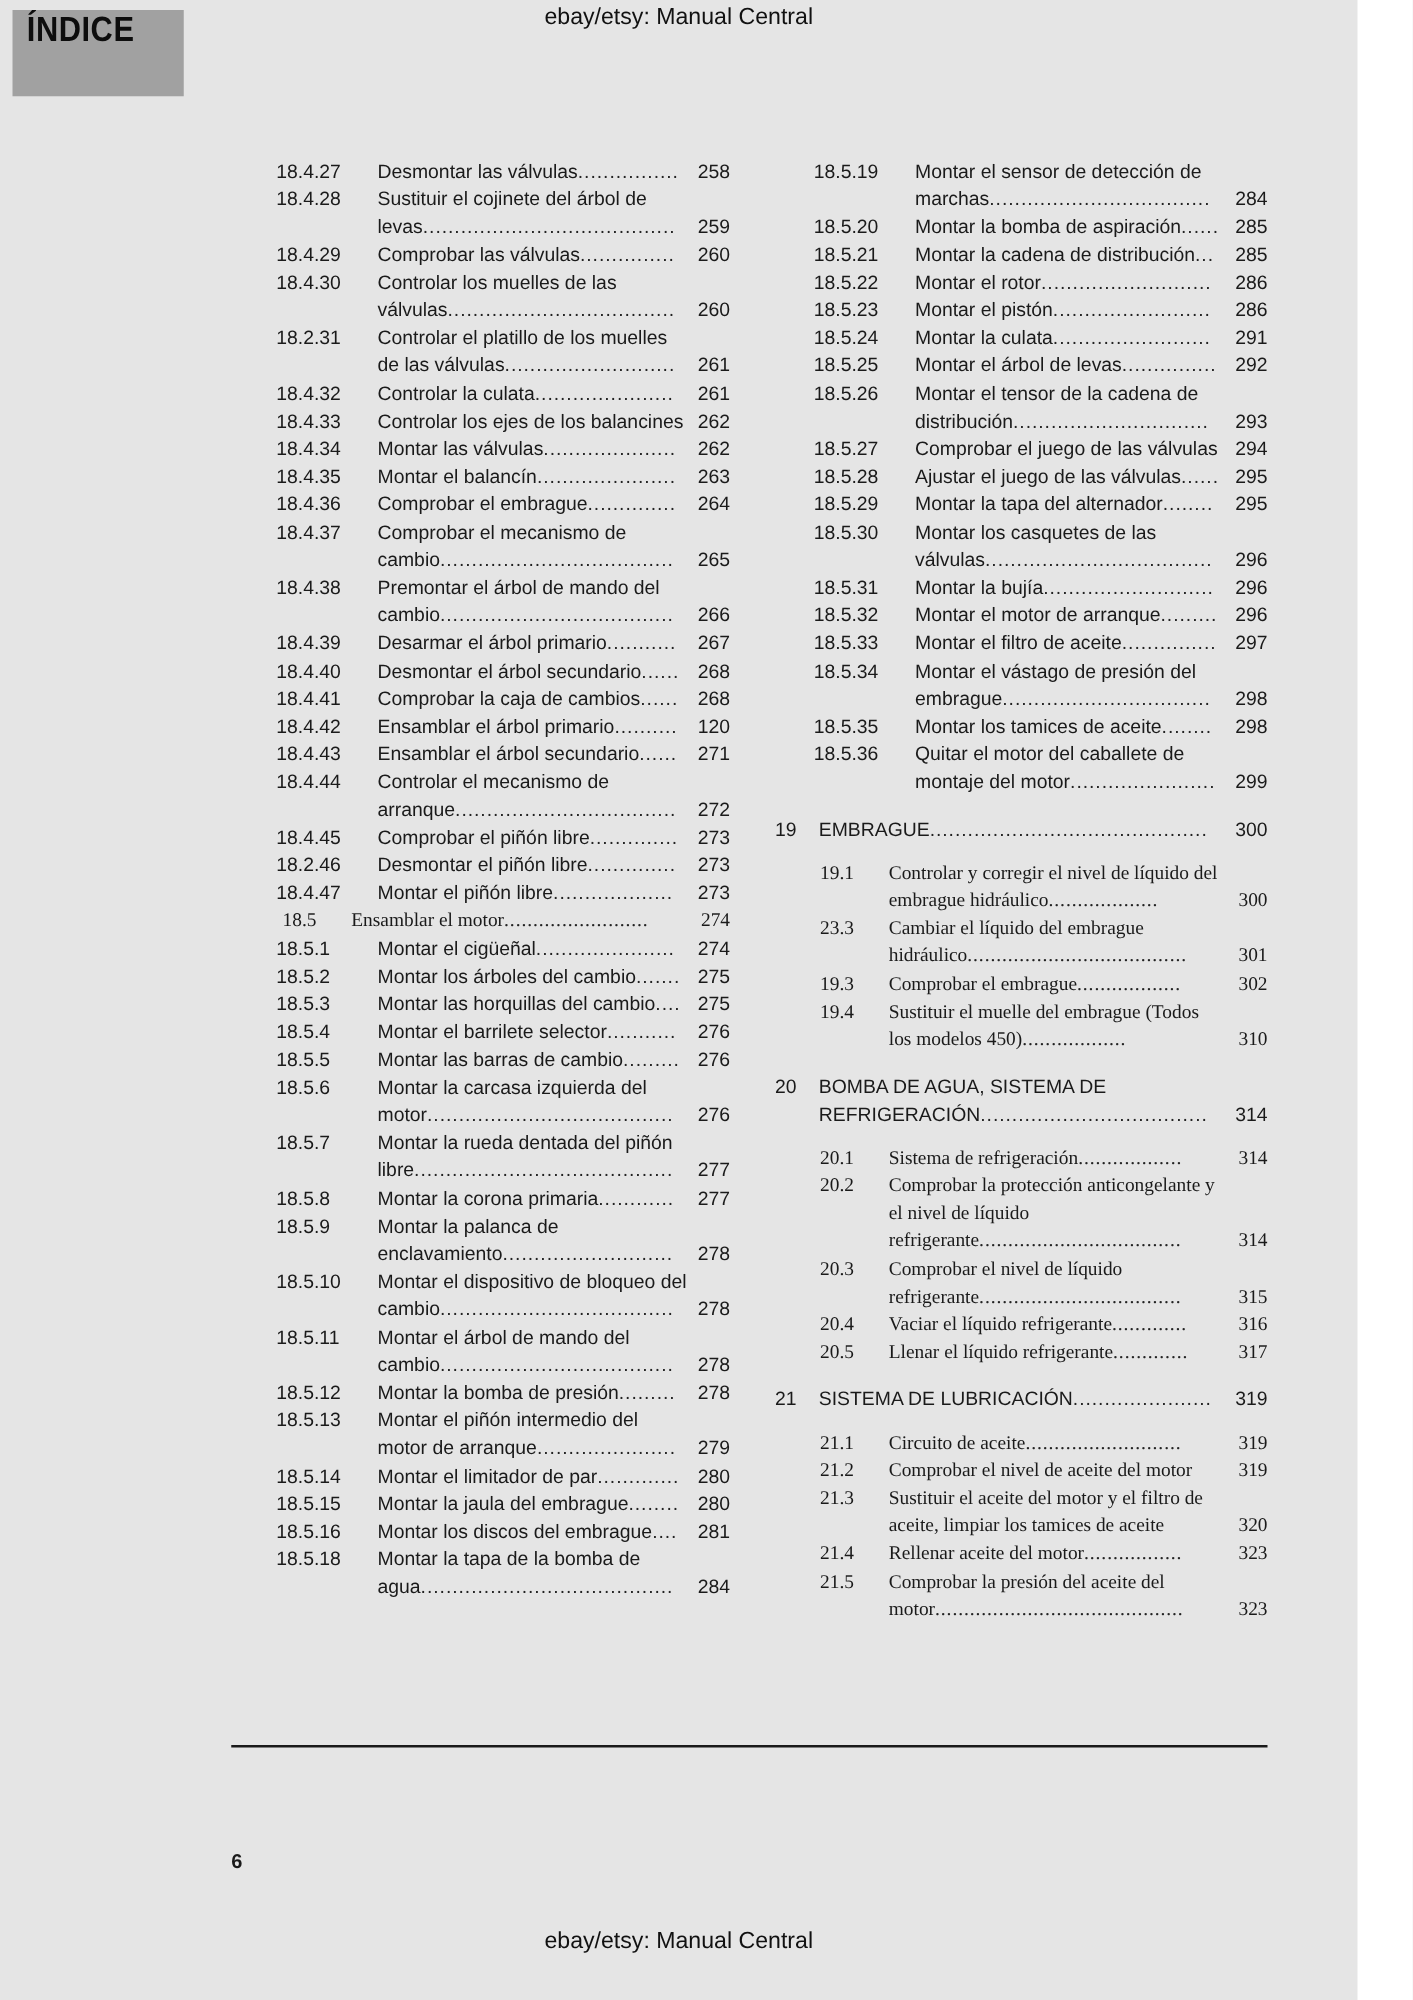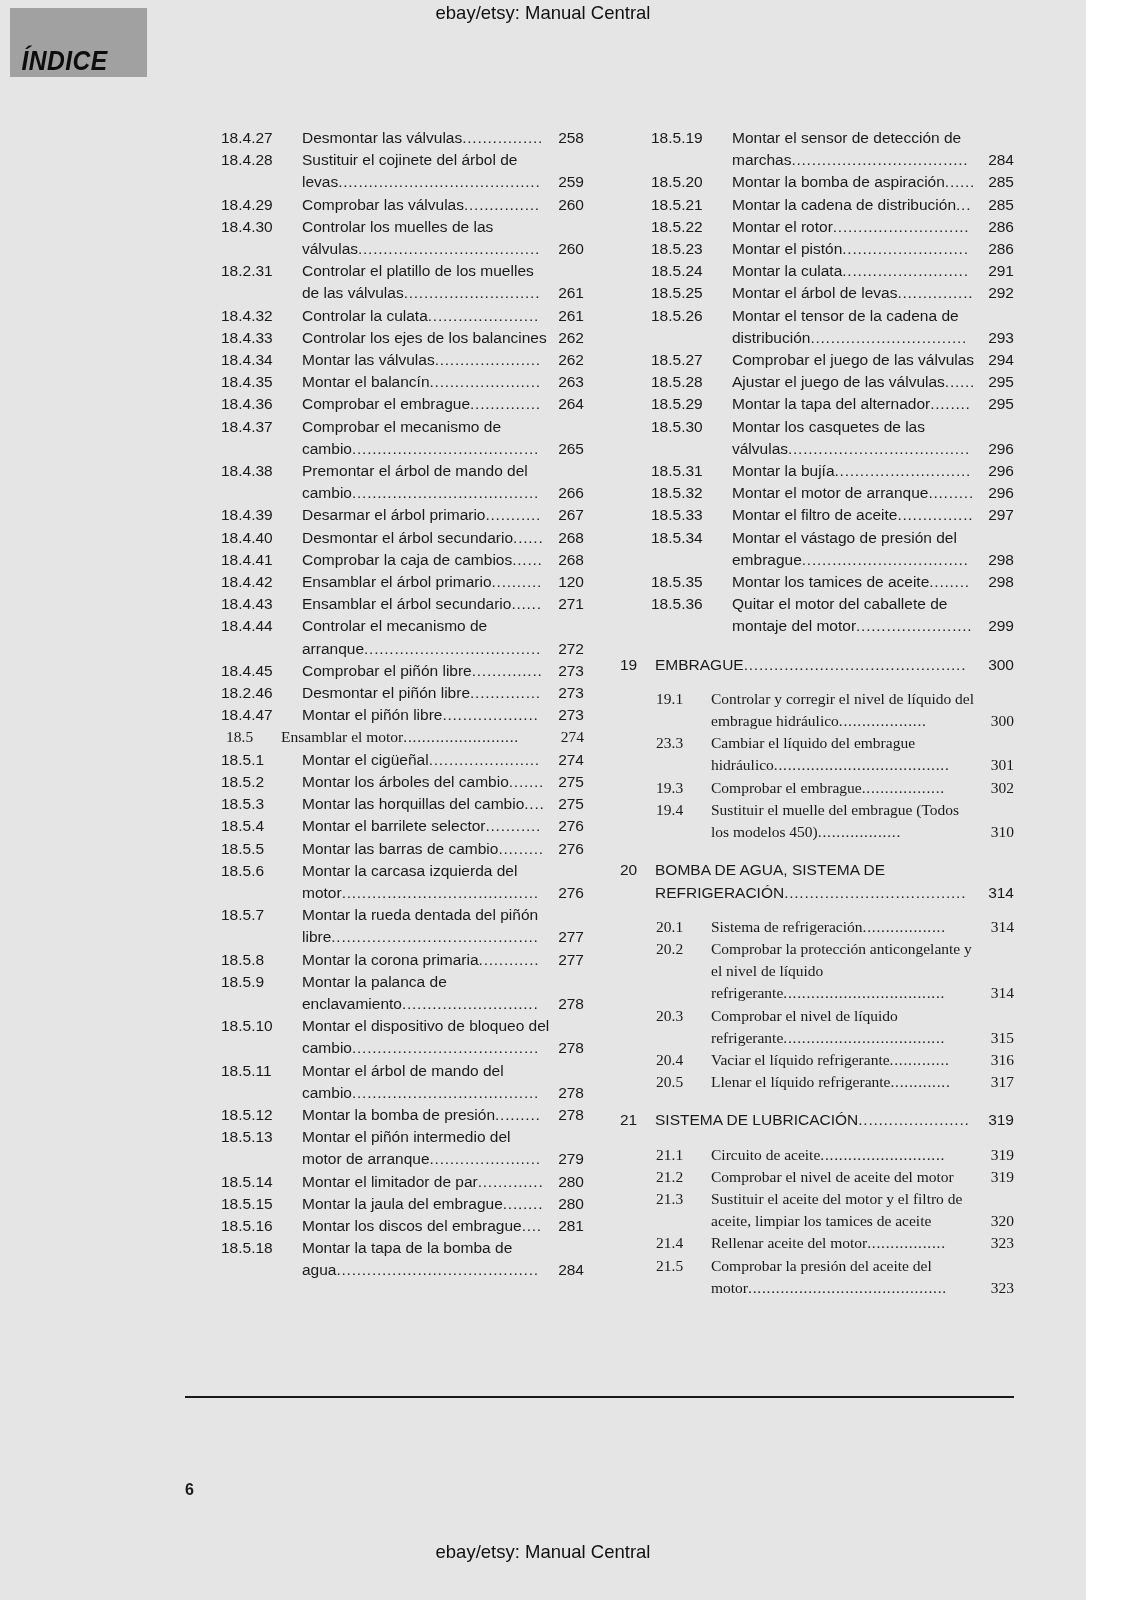--- a/index.html
+++ b/index.html
@@ -16,21 +16,21 @@
     overflow: hidden;
   }
   .page-header-title {
     position: absolute; top: 1px; left: 0; width: 100%;
     text-align: center; font-size: 18.5px; line-height: 24px; color: #111;
   }
   .indice-box {
     position: absolute; left: 10px; top: 8px;
     width: 137px; height: 69px;
     background: #a1a1a1;
-    display: flex; align-items: flex-end; font-style: italic;
+    display: flex; align-items: flex-start;
   }
   .indice-label {
     font-weight: bold; font-size: 28px; color: #0d0d0d;
     padding-left: 13px;
     transform: scaleX(0.88); transform-origin: left center;
     letter-spacing: 0.5px;
     white-space: nowrap;
   }
   .toc {
     position: absolute; left: 190px; top: 127px;

